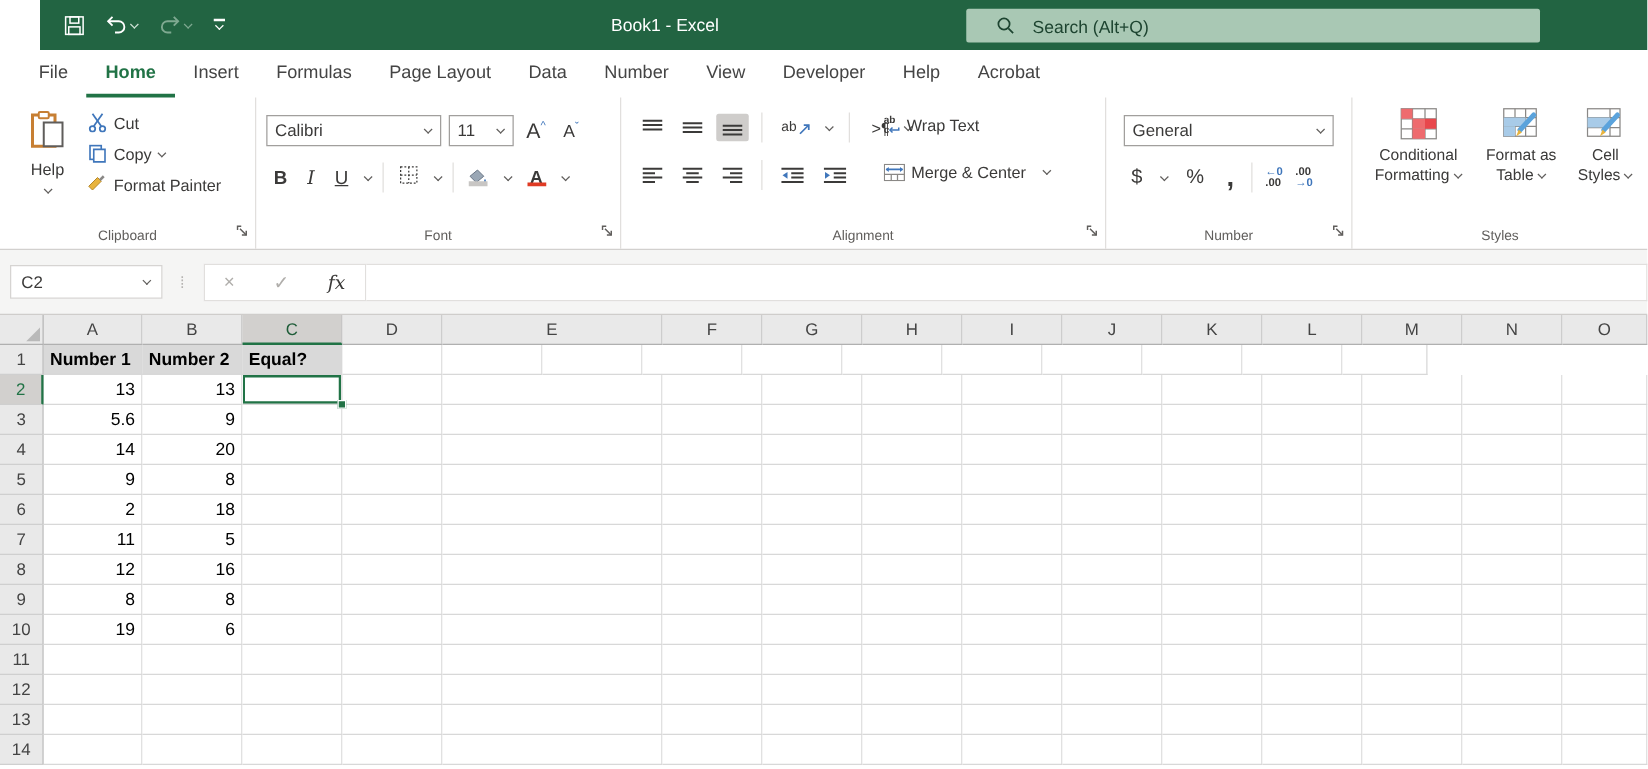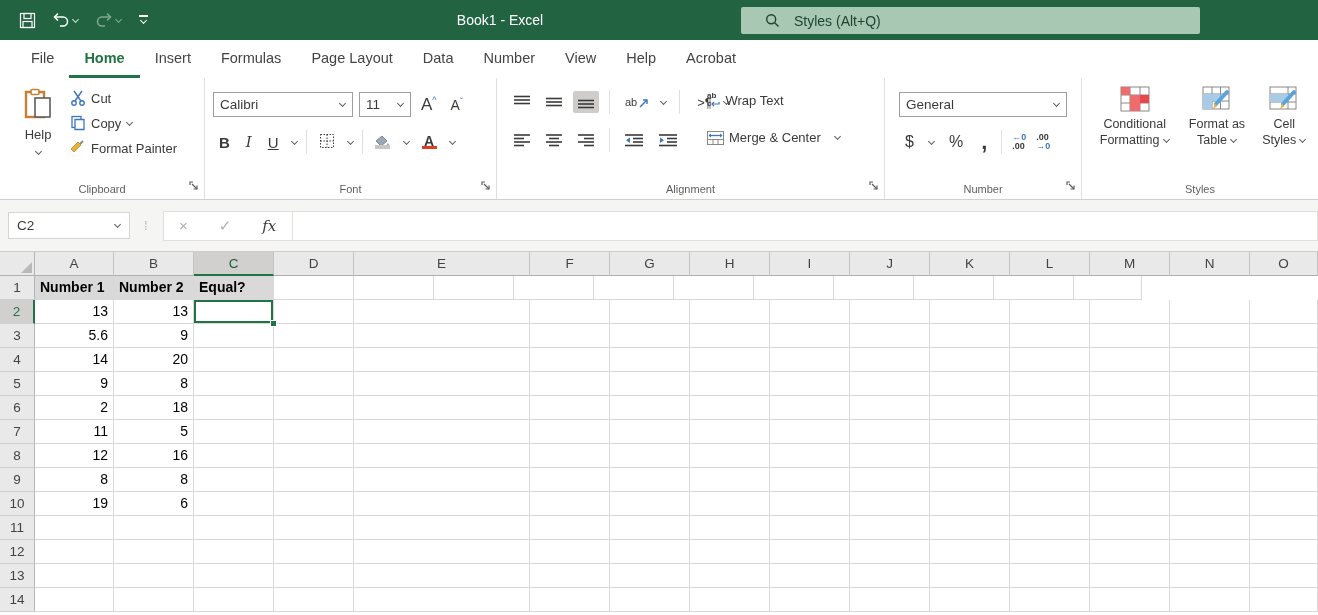--- a/index.html
+++ b/index.html
@@ -1,20 +1,20 @@
 <!DOCTYPE html>
 <html><head>
 <meta charset="utf-8">
 <style>
   * { margin:0; padding:0; box-sizing:border-box; }
   html,body { width:1318px; height:615px; overflow:hidden; background:#fff;
     font-family:"Liberation Sans", sans-serif; }
 
   
-  .titlebar { position:relative; height:40px; background:#226442; display:flex; align-items:center; }
+  .titlebar { position:relative; height:40px; background:#226442; display:flex; align-items:center;margin-left:32px; }
   .qat { display:flex; align-items:center; gap:6px; padding-left:14px; }
   .qbtn { display:flex; align-items:center; gap:2px; padding:4px 5px; cursor:default; }
   .qbtn svg { display:block; }
   .chev { width:7px; height:7px; display:inline-block; position:relative; }
   .chev::after { content:""; position:absolute; left:1px; top:0; width:4px; height:4px;
     border-right:1.4px solid currentColor; border-bottom:1.4px solid currentColor; transform:rotate(45deg); }
   .qchev { color:#cfe3d6; }
   .qat-custom { color:#fff; display:flex; flex-direction:column; align-items:center; gap:1px; padding:4px 6px;}
   .qat-custom .bar { width:9px; height:1.6px; background:#fff; }
   .apptitle { position:absolute; left:400px; width:200px; text-align:center; color:#fff; font-size:14px; }
@@ -142,33 +142,34 @@
       <span class="bar"></span>
         <span class="chev" style="color:#fff"></span>
     </span>
   </div>
   <div class="apptitle">Book1  -  Excel</div>
   <div class="searchbox">
     <svg width="15" height="15" viewBox="0 0 15 15" fill="none" stroke="#1d4430" stroke-width="1.4">
       <circle cx="6.2" cy="6.2" r="4.5"></circle>
         <path d="M9.7 9.7 L13.5 13.5"></path>
     </svg>
-    <span>Styles (Alt+Q)</span>
+    <span>Search (Alt+Q)</span>
   </div>
 </div>
 
 <div class="tabbar">
     <div class="rtab">File</div>
     <div class="rtab active">Home</div>
     <div class="rtab">Insert</div>
     <div class="rtab">Formulas</div>
     <div class="rtab">Page Layout</div>
     <div class="rtab">Data</div>
     <div class="rtab">Number</div>
     <div class="rtab">View</div>
+    <div class="rtab">Developer</div>
     <div class="rtab">Help</div>
     <div class="rtab">Acrobat</div>
   </div>
 
 <div class="ribbon">
 
   <div class="rgroup g-clip">
     <div class="paste-btn">
       <svg width="30" height="32" viewBox="0 0 30 32">
         <rect x="3" y="4" width="18" height="25" fill="none" stroke="#c77f33" stroke-width="2.4"></rect>

